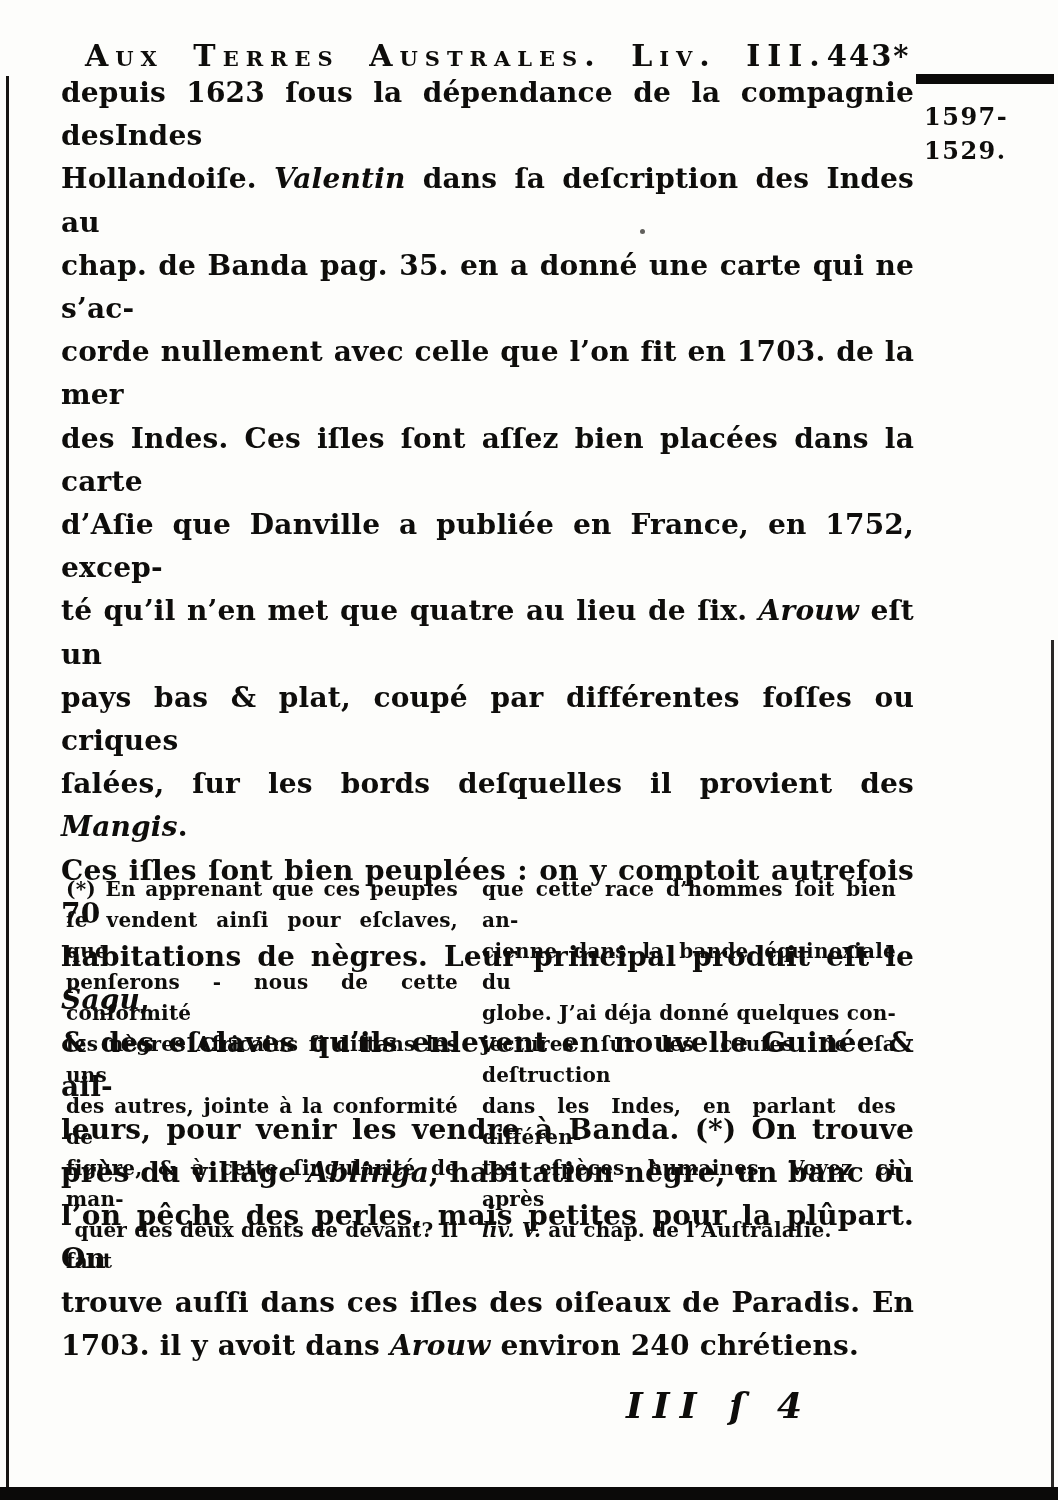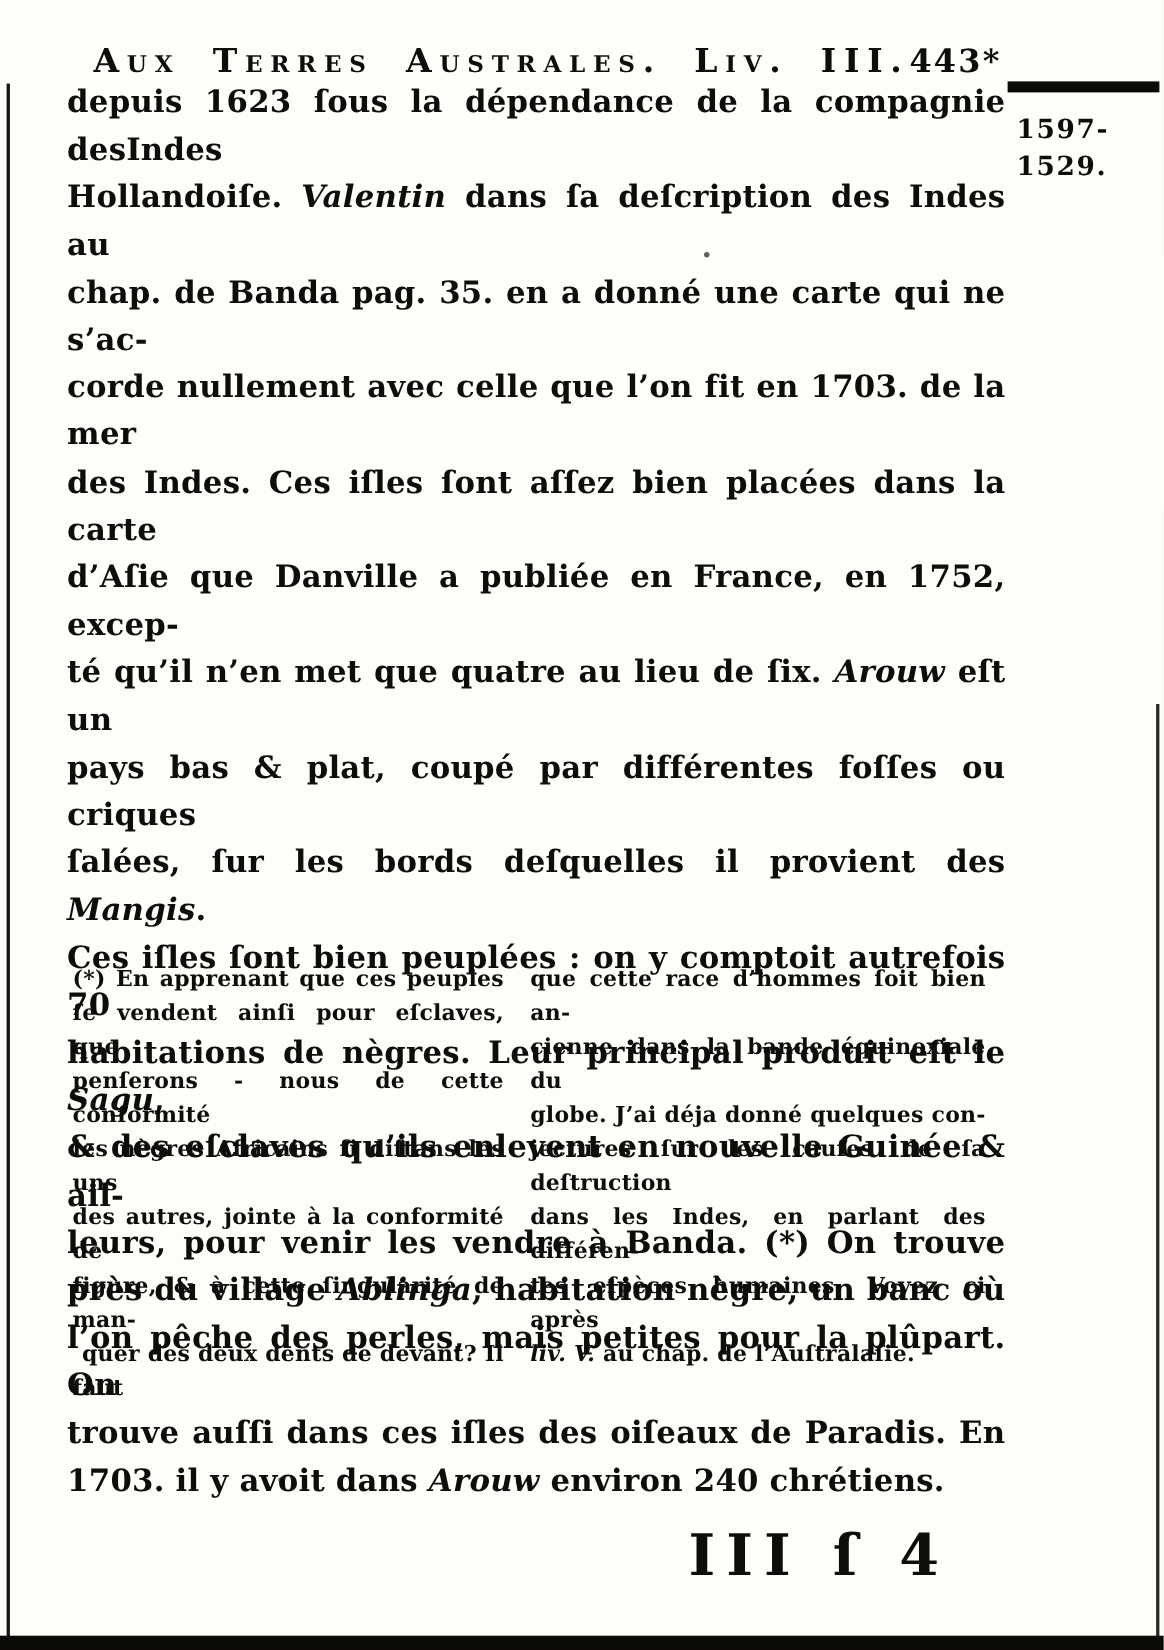--- a/index.html
+++ b/index.html
@@ -65,21 +65,22 @@
   .fn-col.right { width:414px; }
   .fl {
     font-size:20px; font-weight:700; line-height:31px;
     text-align:justify; text-align-last:justify; letter-spacing:.2px;
   }
   .fl.lastline { text-align:right; text-align-last:left; }
 
   
   .signature {
     position:absolute; left:626px; top:1384px;
-    font-size:52px; font-weight:700; letter-spacing:10px;
+    font-size:36px; font-weight:700; letter-spacing:10px;
+    font-style: italic;
   }
   i { font-style: italic; }
 </style>
 </head>
 <body>
 
 <div class="page">
 
   <div class="edge-left"></div>
   <div class="edge-right"></div>

